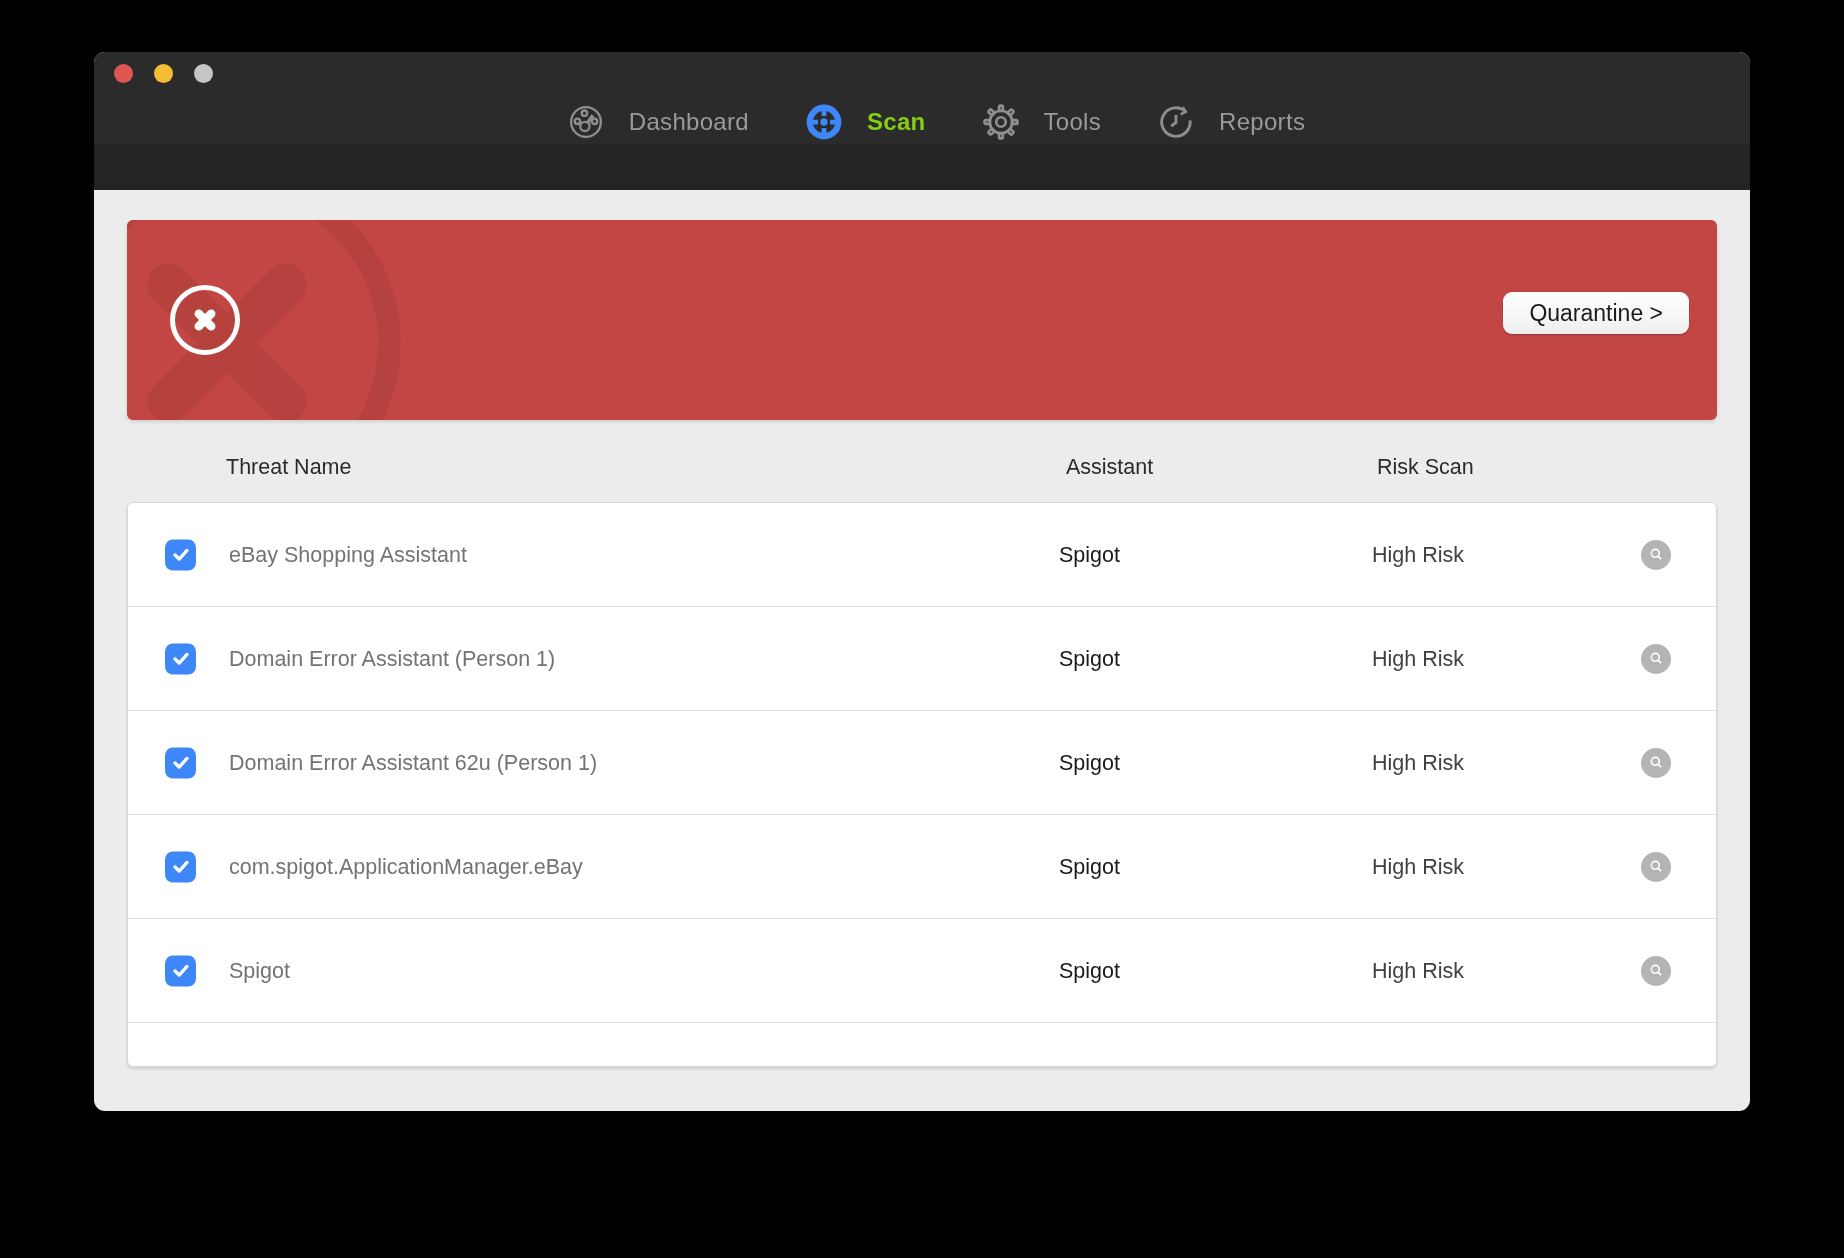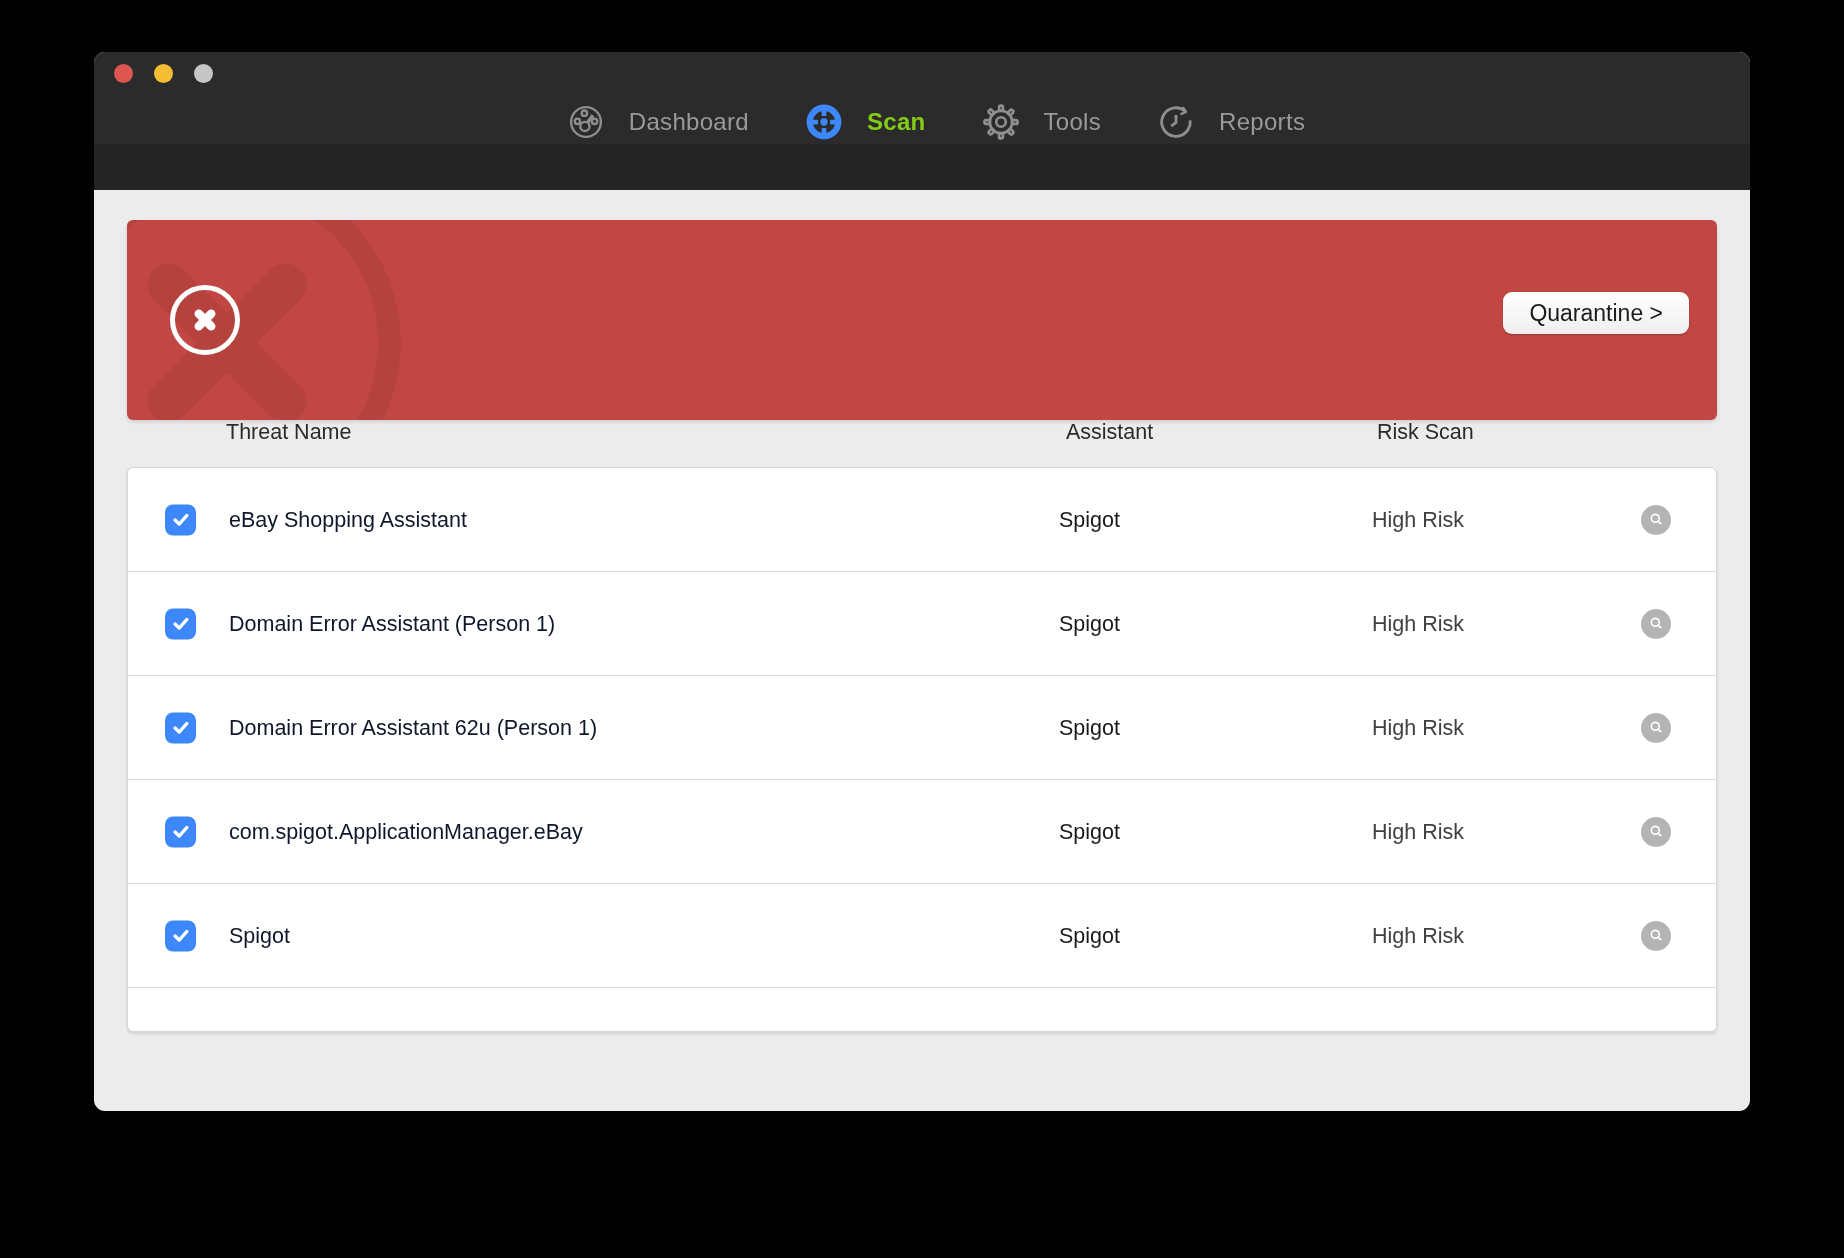--- a/index.html
+++ b/index.html
@@ -60,21 +60,21 @@
   .quarantine-btn {
     position:absolute; right:28px; top:72px; height:42px;
     padding:0 26px; border:none; border-radius:9px;
     background:linear-gradient(#ffffff, #efefef);
     font-family:"Liberation Sans", sans-serif;
     font-size:23px; color:#1b1b1b; cursor:pointer;
     box-shadow:0 1px 2px rgba(0,0,0,0.25);
     z-index:2;
   }
   
-  .col-headers { position:relative; height:26px; }
+  .col-headers { position:relative; margin-top:35px; height:26px; }
   .col-headers span {
     position:absolute; top:0; font-size:21.5px; color:#2b2b2b;
   }
   .col-h-name { left:99px; }
   .col-h-infection { left:939px; }
   .col-h-risk { left:1250px; }
   
   .threat-table {
     margin-top:21px; background:#fff;
     border:1px solid #d6d6d6; border-radius:6px;
@@ -83,21 +83,21 @@
   }
   .t-row { position:relative; height:104px; border-bottom:1px solid #dcdcdc; }
   .t-row:last-child, .t-footer { border-bottom:none; }
   .t-footer { height:43px; }
   .checkbox {
     position:absolute; left:37px; top:50%; transform:translateY(-50%);
     width:31px; height:31px; border-radius:8px; background:#3d87f8;
     display:flex; align-items:center; justify-content:center; cursor:pointer;
   }
   .cell { position:absolute; top:50%; transform:translateY(-50%); font-size:21.5px; }
-  .cell-name { left:101px; color:#0f172a; font-weight:500; }
+  .cell-name { left:101px; color:#737373; font-weight:500; }
   .cell-infection { left:931px; color:#1a1a1a; font-weight:500; }
   .cell-risk { left:1244px; color:#404040; font-weight:400; cursor:pointer; }
   .magnifier {
     position:absolute; left:1513px; top:50%; transform:translateY(-50%);
     width:30px; height:30px; border-radius:50%; background:#b4b4b4;
     display:flex; align-items:center; justify-content:center; cursor:pointer;
   }
 </style>
 </head>
 <body>

